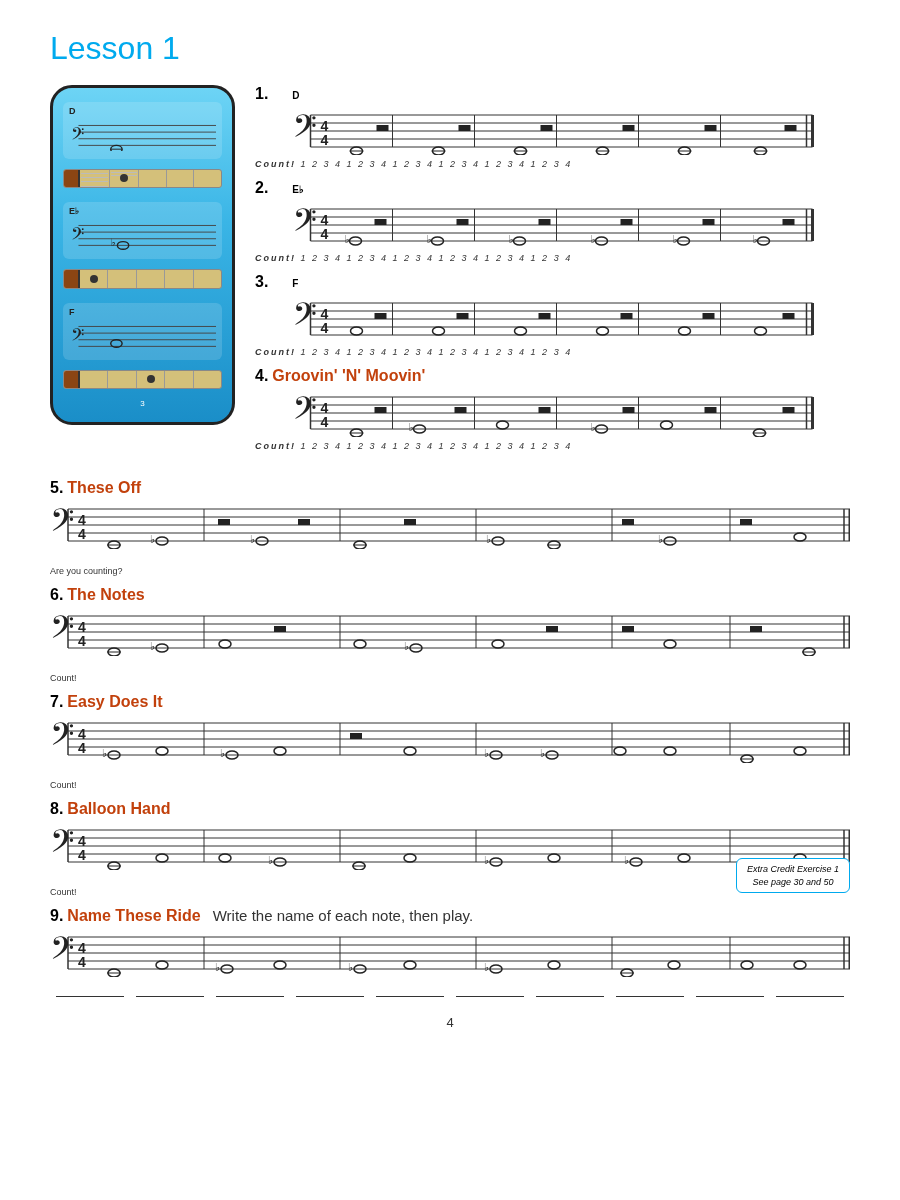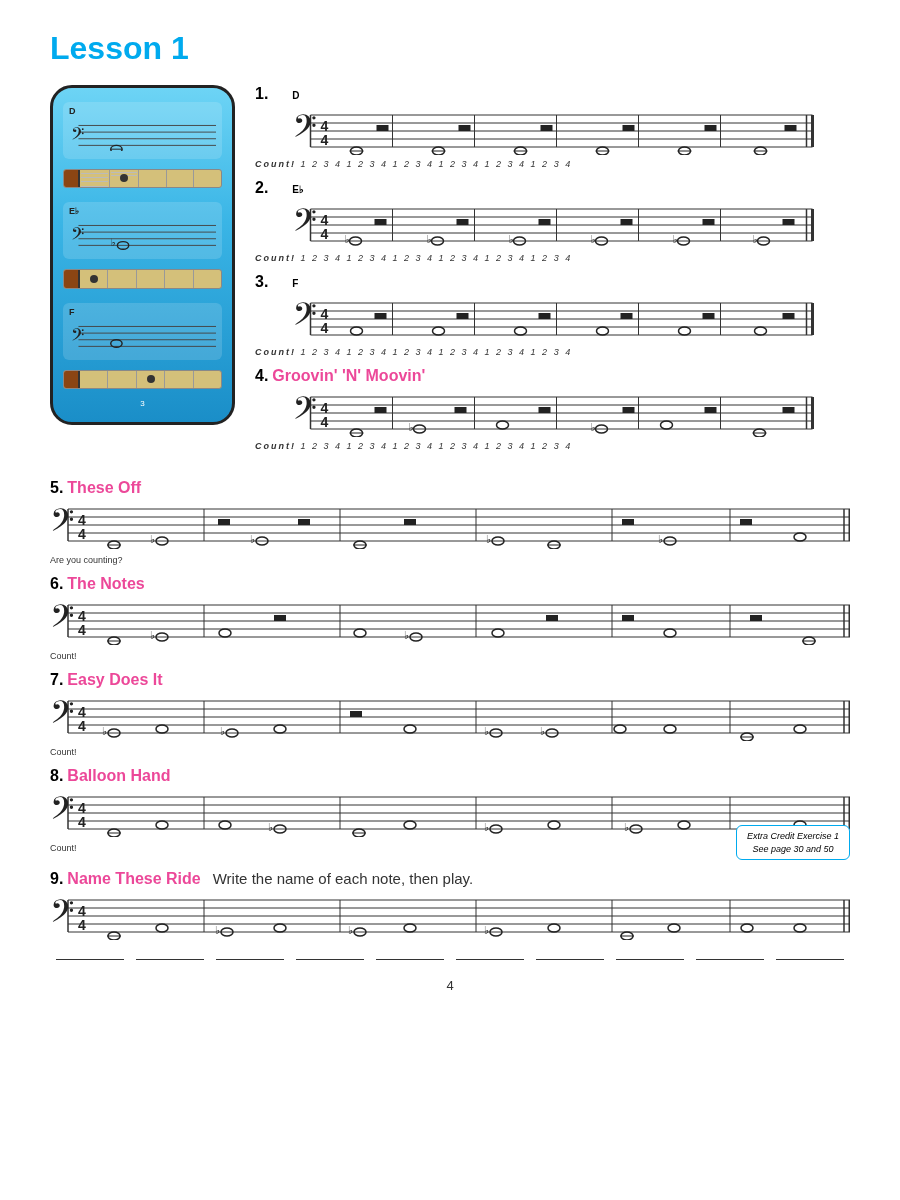--- a/index.html
+++ b/index.html
@@ -8,21 +8,21 @@
       font-family: Arial, sans-serif;
       width: 900px;
       min-height: 1200px;
       padding: 30px 50px 40px 50px;
       position: relative;
     }
 
     .lesson-title {
       color: #00aaee;
       font-size: 32px;
-      font-weight: bold;
+      font-weight: normal;
       margin-bottom: 18px;
     }
 
     .main-content {
       display: flex;
       gap: 20px;
       margin-bottom: 18px;
     }
 
     .phone-card {
@@ -70,21 +70,21 @@
 
     .ex-num {
       font-size: 16px;
       font-weight: bold;
       color: #000;
     }
 
     .ex-title-cyan {
       font-size: 16px;
       font-weight: bold;
-      color: #ec4899;
+      color: #c2410c;
     }
 
     .count-row {
       font-size: 9px;
       color: #333;
       letter-spacing: 2px;
       font-style: italic;
     }
 
     
@@ -101,21 +101,21 @@
 
     .subtitle-note {
       font-size: 15px;
       color: #333;
       margin-left: 8px;
     }
 
     .section-note {
       font-size: 9px;
       color: #333;
-      margin-top: 2px;
+      margin-top: 13px;
     }
 
     .extra-credit-box {
       border: 1.5px solid #00aaee;
       border-radius: 6px;
       padding: 4px 10px;
       font-size: 9px;
       color: #000;
       font-style: italic;
       text-align: center;

